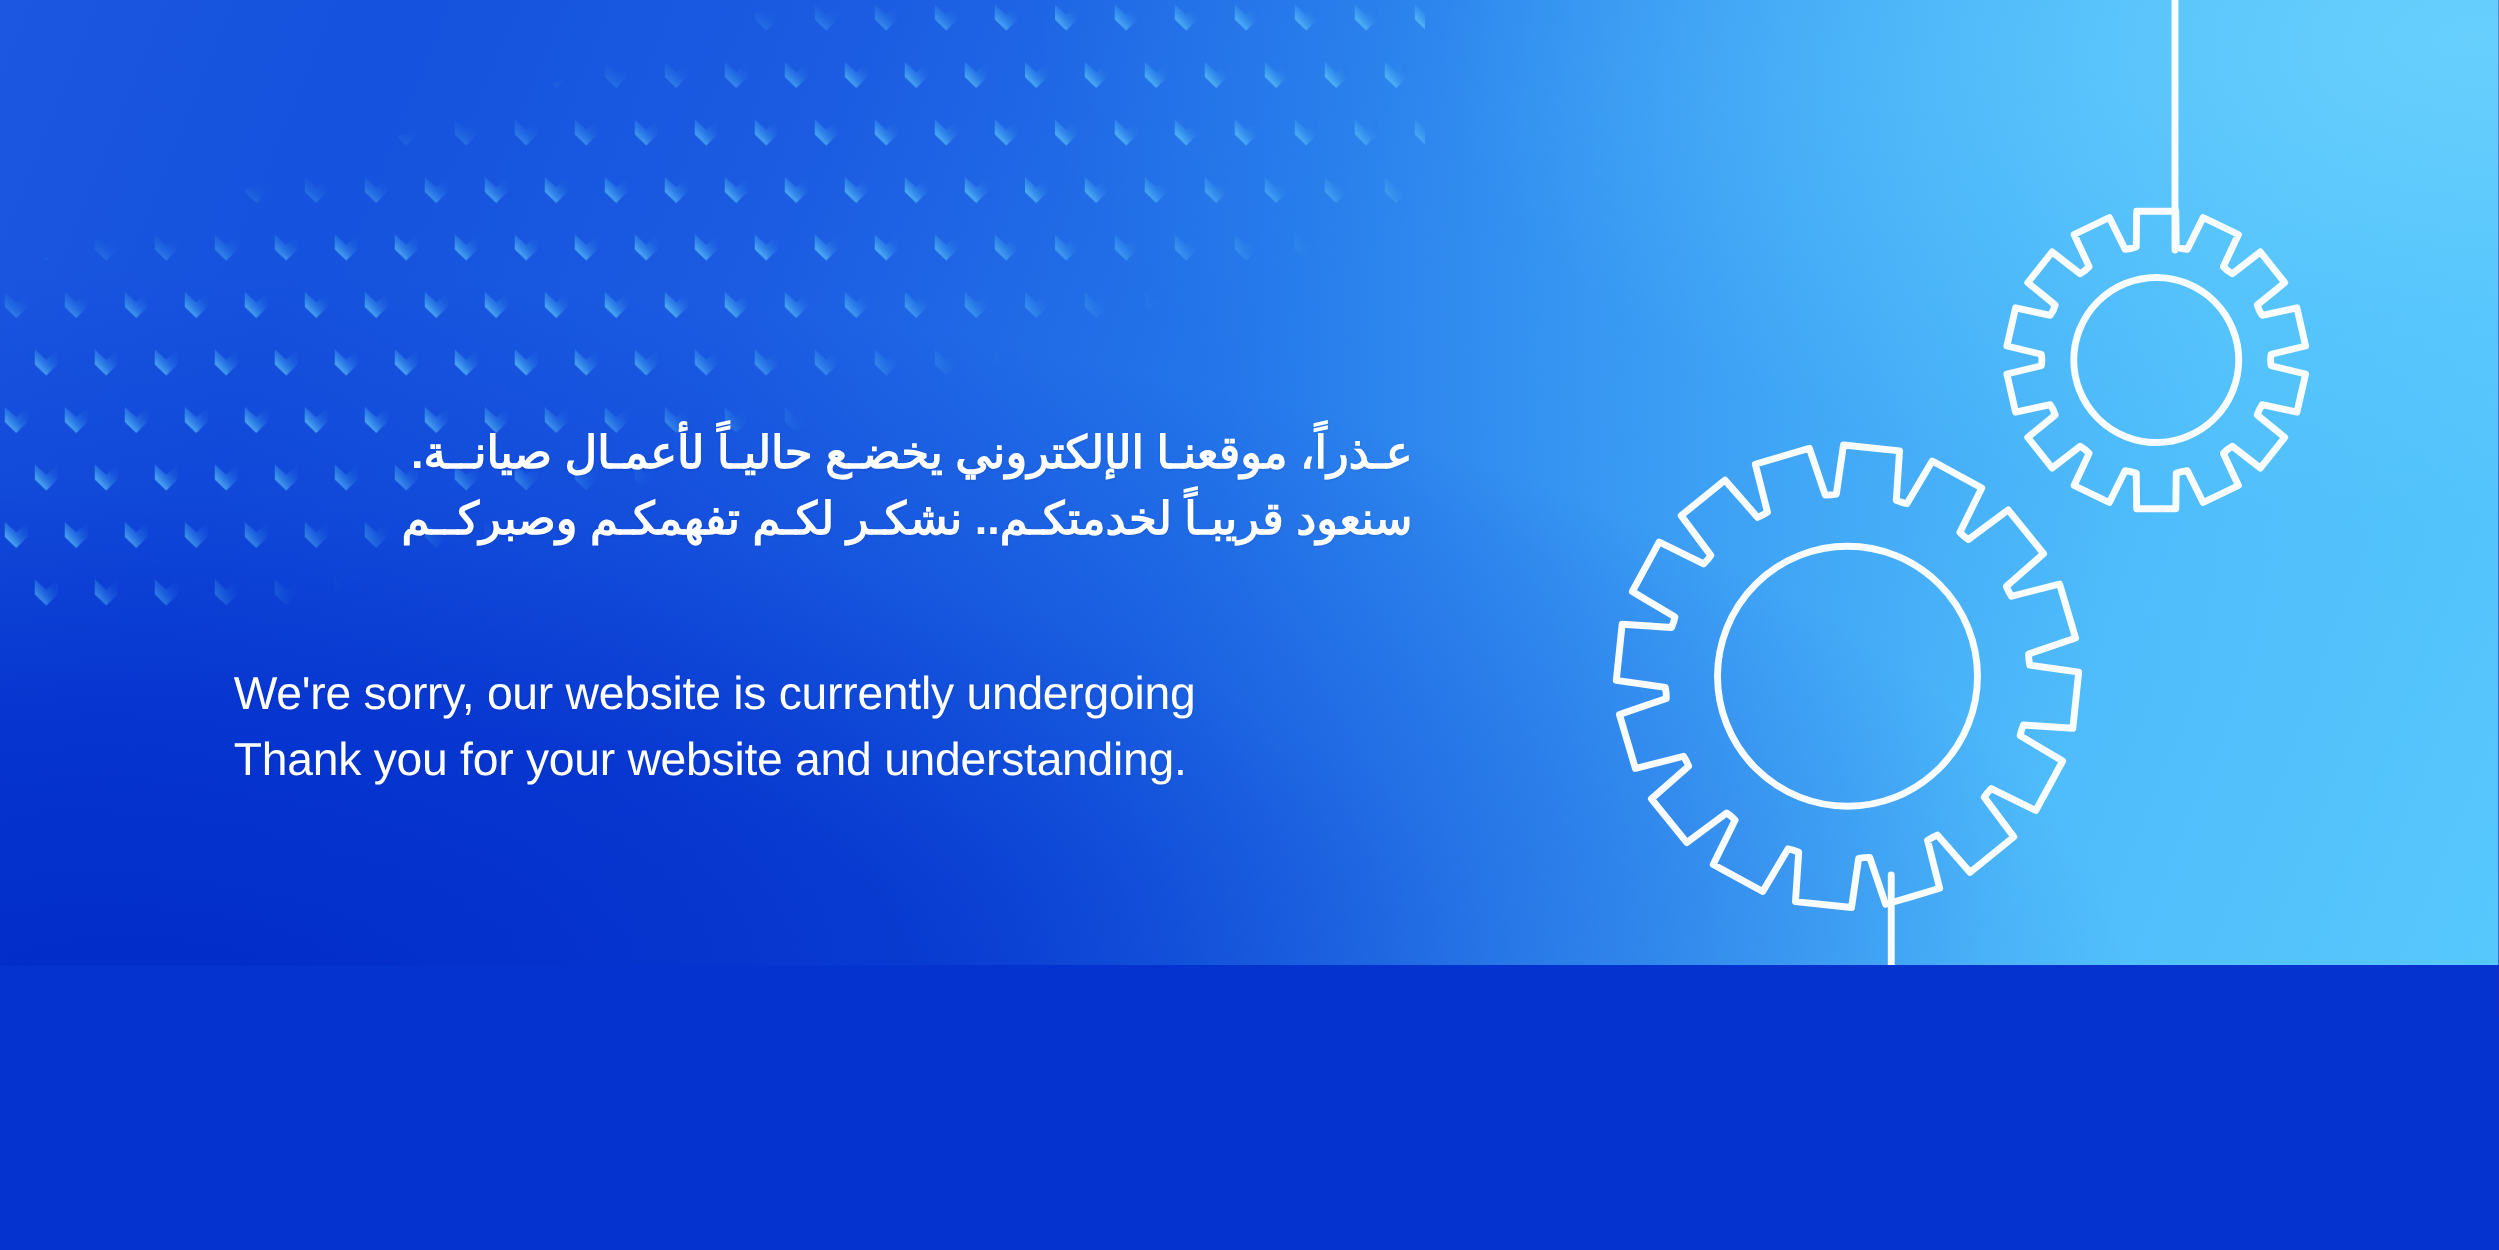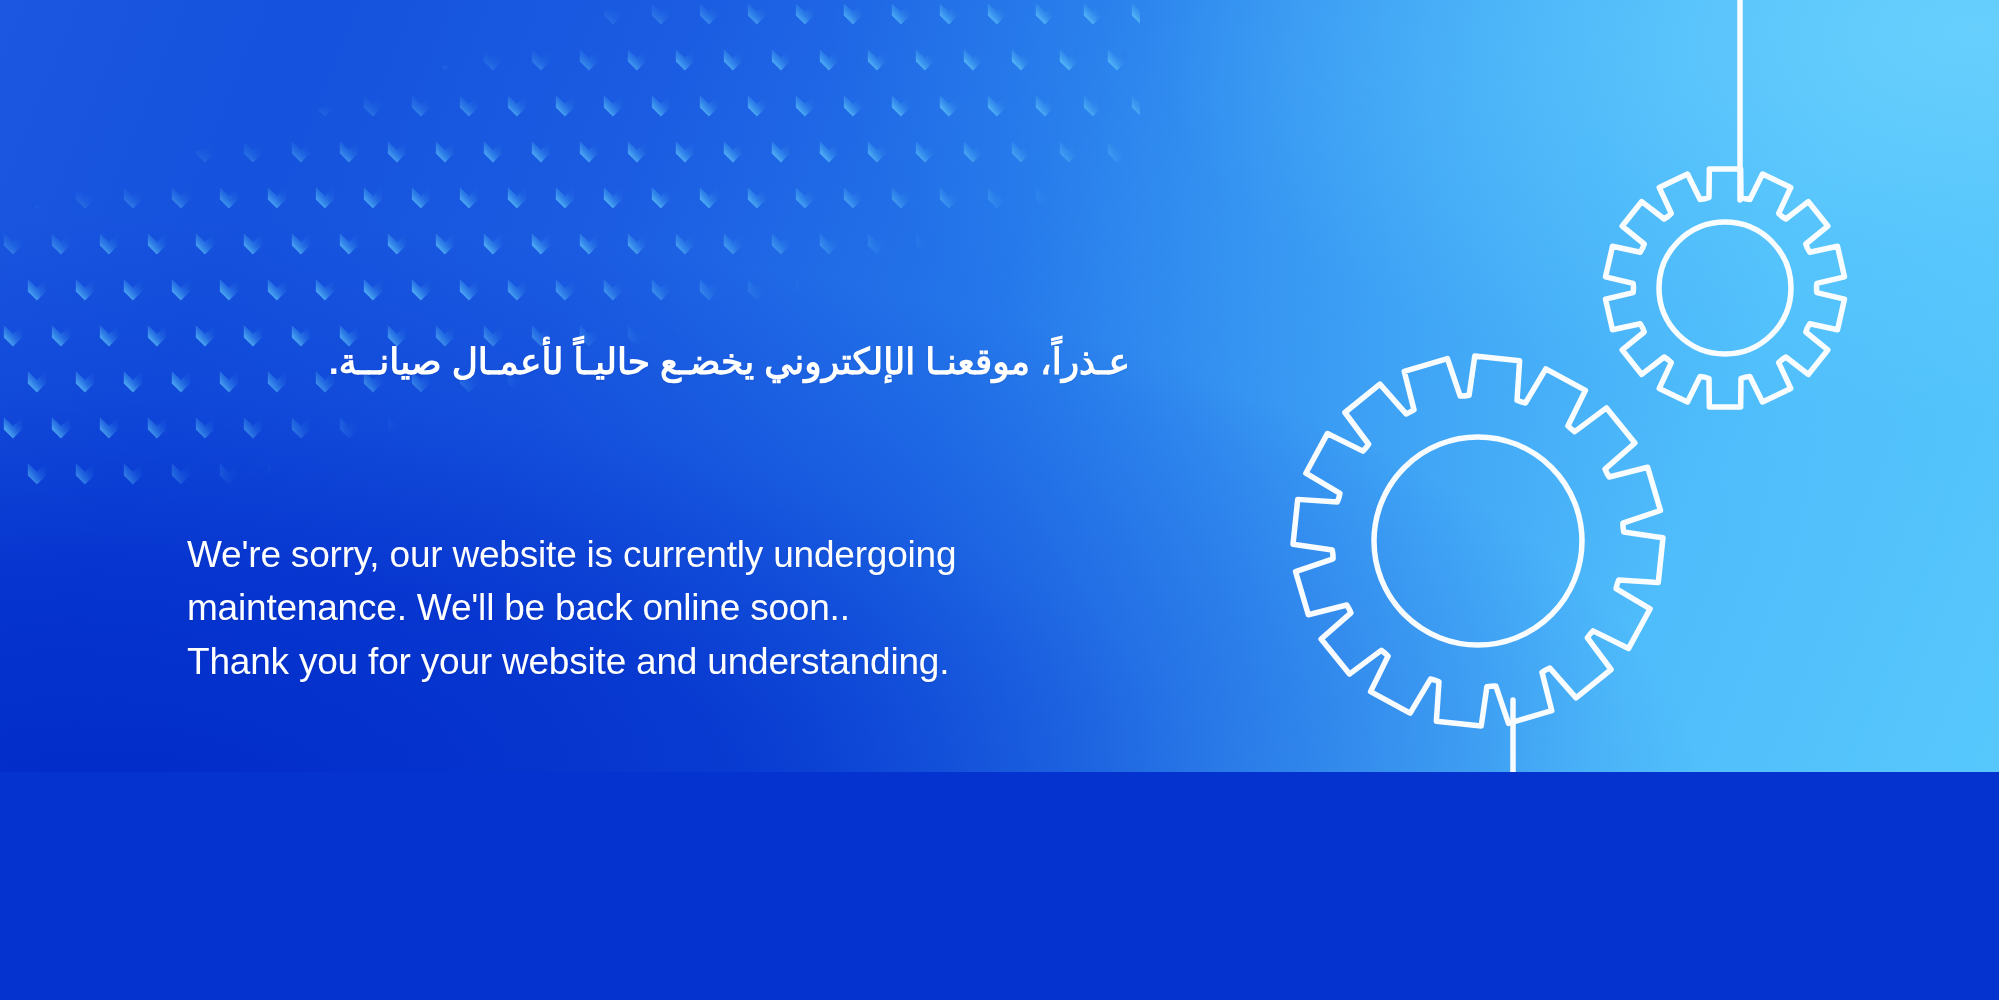--- a/index.html
+++ b/index.html
@@ -523,23 +523,23 @@
           <path d="M375.77,356.03 L420.62,360.74 L418.02,400.31 A 43.8 43.8 0 0 0 426.53,402.95 L446.80,368.87 L486.43,390.39 L468.89,425.95 A 43.8 43.8 0 0 0 475.74,431.65 L507.51,407.92 L535.89,442.96 L506.07,469.11 A 43.8 43.8 0 0 0 510.22,477.00 L548.66,467.23 L561.46,510.47 L523.91,523.21 A 43.8 43.8 0 0 0 524.73,532.09 L563.97,537.77 L559.26,582.62 L519.69,580.02 A 43.8 43.8 0 0 0 517.05,588.53 L551.13,608.80 L529.61,648.43 L494.05,630.89 A 43.8 43.8 0 0 0 488.35,637.74 L512.08,669.51 L477.04,697.89 L450.89,668.07 A 43.8 43.8 0 0 0 443.00,672.22 L452.77,710.66 L409.53,723.46 L396.79,685.91 A 43.8 43.8 0 0 0 387.91,686.73 L382.23,725.97 L337.38,721.26 L339.98,681.69 A 43.8 43.8 0 0 0 331.47,679.05 L311.20,713.13 L271.57,691.61 L289.11,656.05 A 43.8 43.8 0 0 0 282.26,650.35 L250.49,674.08 L222.11,639.04 L251.93,612.89 A 43.8 43.8 0 0 0 247.78,605.00 L209.34,614.77 L196.54,571.53 L234.09,558.79 A 43.8 43.8 0 0 0 233.27,549.91 L194.03,544.23 L198.74,499.38 L238.31,501.98 A 43.8 43.8 0 0 0 240.95,493.47 L206.87,473.20 L228.39,433.57 L263.95,451.11 A 43.8 43.8 0 0 0 269.65,444.26 L245.92,412.49 L280.96,384.11 L307.11,413.93 A 43.8 43.8 0 0 0 315.00,409.78 L305.23,371.34 L348.47,358.54 L361.21,396.09 A 43.8 43.8 0 0 0 370.09,395.27 Z"></path>
           <circle cx="379" cy="541" r="104"></circle>
         </g>
     </svg>
   </div>
 
   <div class="copy">
 
     <div class="arabic-block" lang="ar" dir="rtl">
       <span class="arabic-line">عـذراً، موقعنـا الإلكتروني يخضـع حاليـاً لأعمـال صيانــة.</span>
+      <span class="arabic-line">سنعود قريبـاً لخدمتكـم.. نشكـر لكـم تفهمكـم وصبركــم</span>
     </div>
 
     <div class="english-block" lang="en" dir="ltr">
       <span class="english-line">We're sorry, our website is currently undergoing</span>
-      <span class="english-line">maintenance. We'll be back online soon..</span>
       <span class="english-line">Thank you for your website and understanding.</span>
     </div>
 
   </div>
 
 </div>
 
 </body></html>

